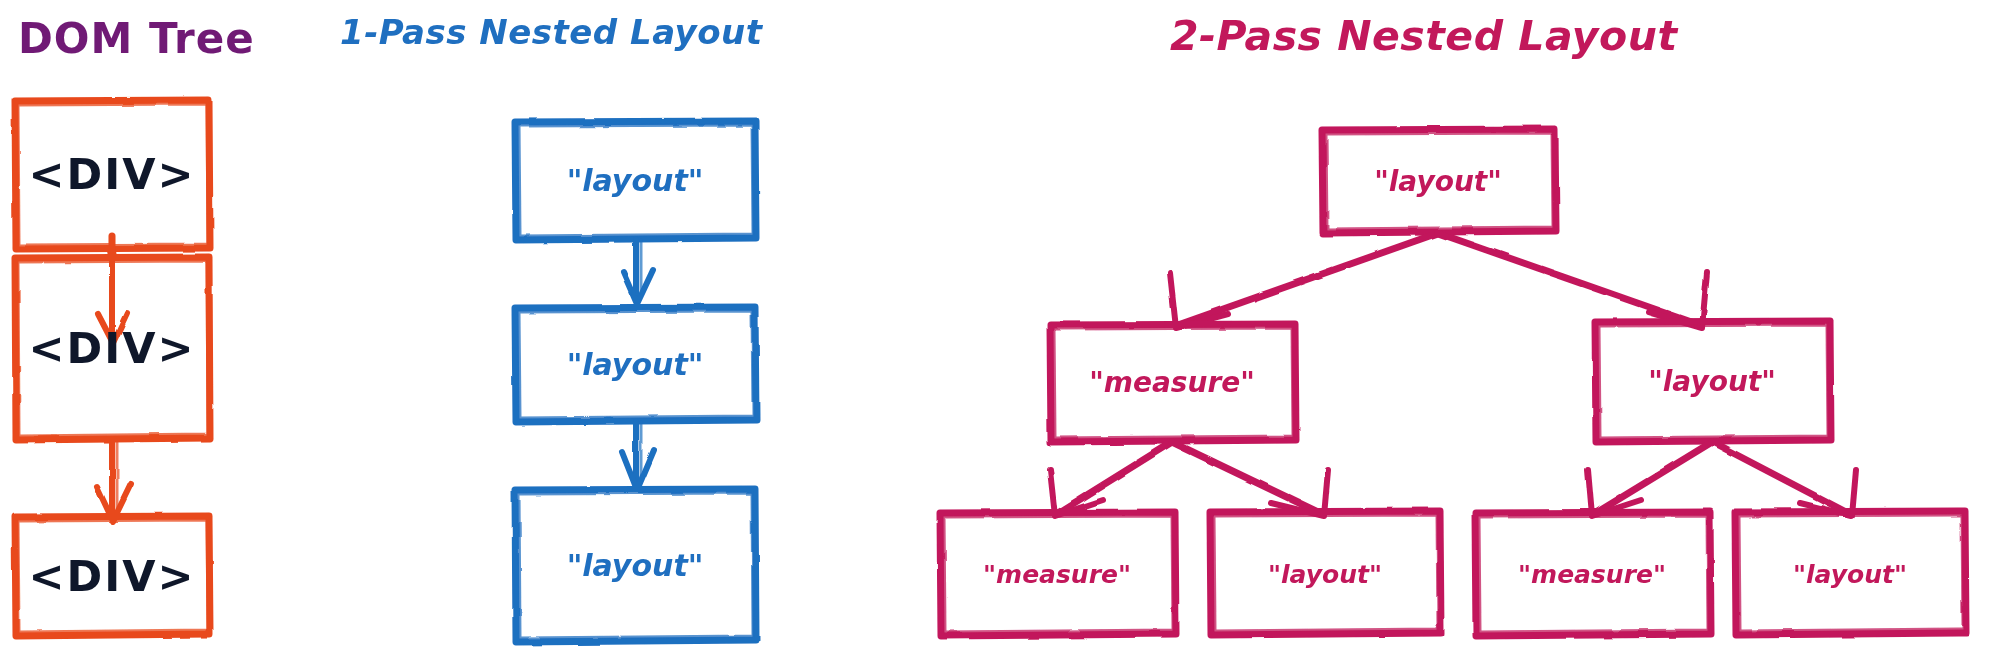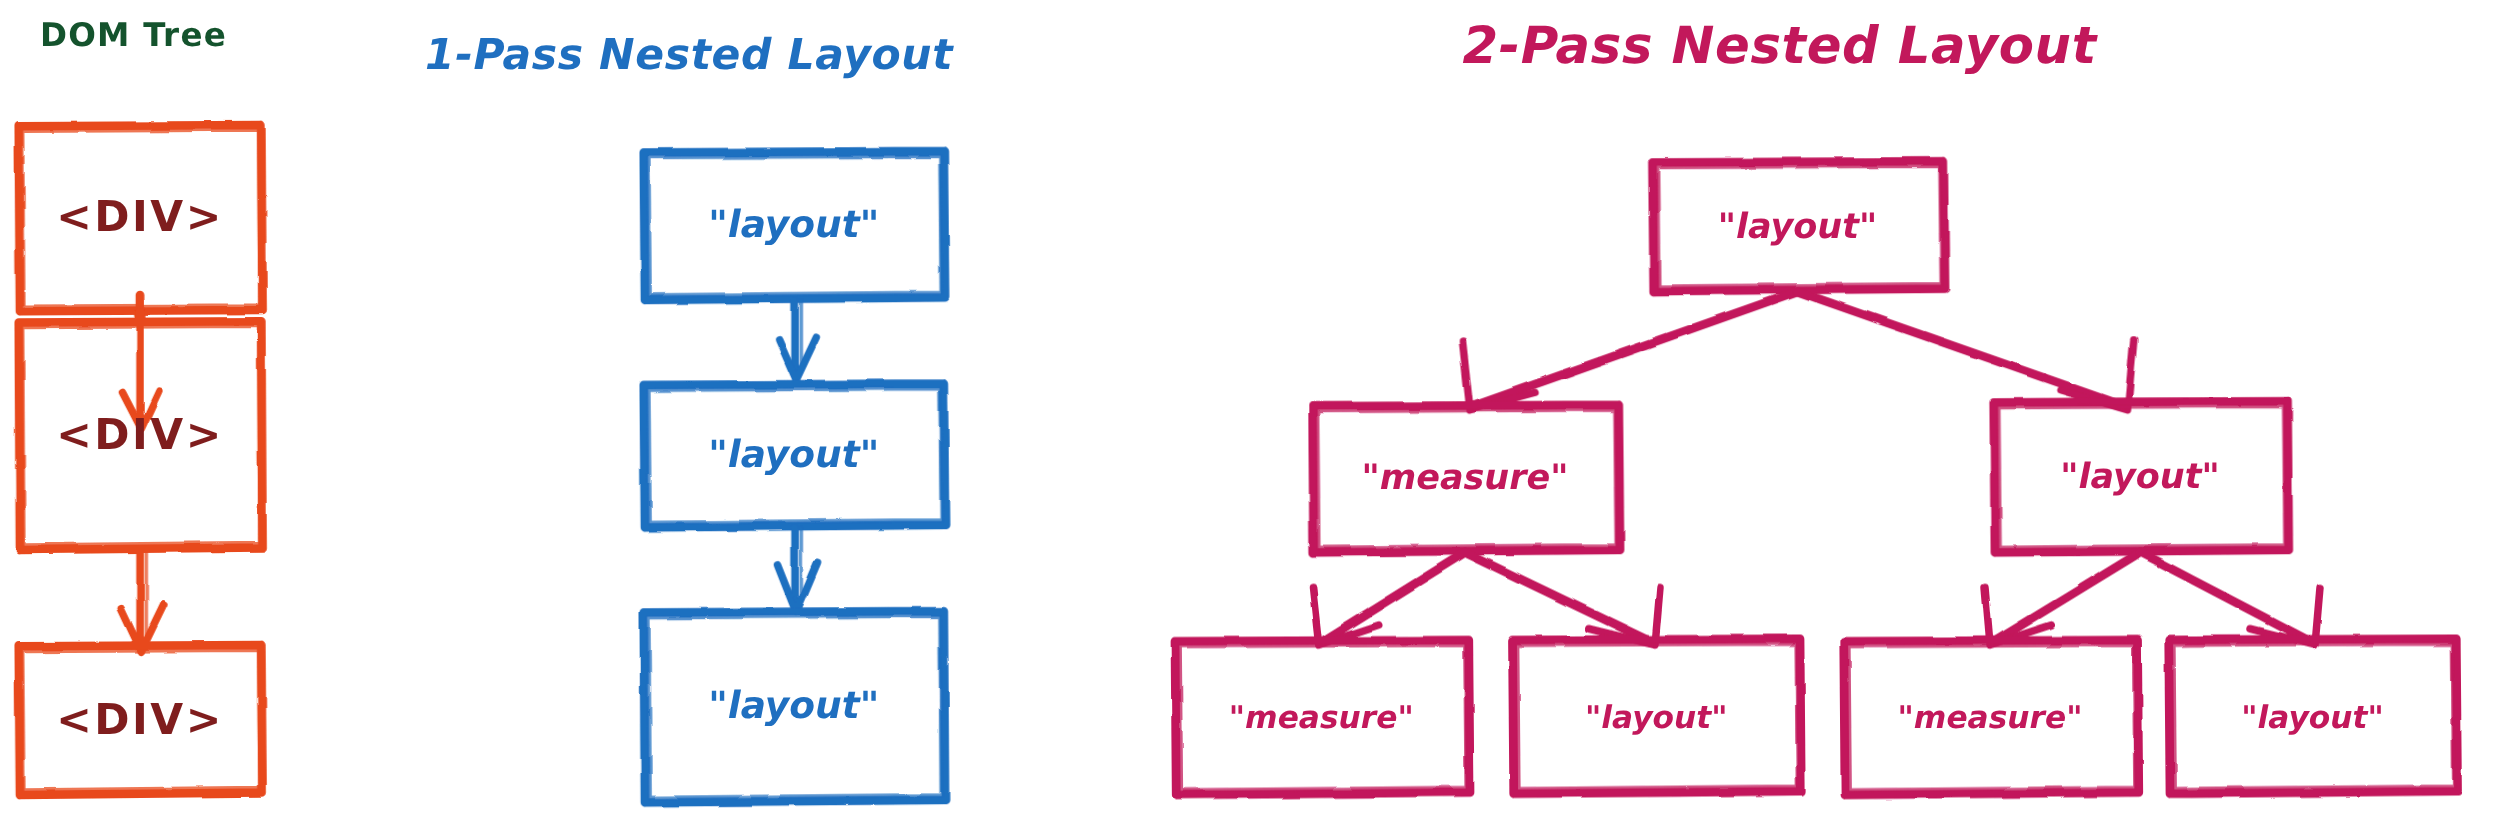--- a/index.html
+++ b/index.html
@@ -27,50 +27,50 @@
     overflow: visible;
   }
   .panel-title {
     position: absolute;
     white-space: nowrap;
     font-style: italic;
     font-weight: 700;
     letter-spacing: 0.5px;
   }
   .title-dom {
-    left: 32px;
+    left: 18px;
     top: 14px;
-    font-size: 26px;
-    color: #14532d;
+    font-size: 42px;
+    color: #701a75;
     font-style: normal;
     letter-spacing: 1px;
   }
   .title-one {
     left: 340px;
-    top: 24px;
+    top: 12px;
     font-size: 34px;
     color: #1f6fc0;
   }
   .title-two {
     left: 1170px;
     top: 12px;
     font-size: 41px;
     color: #c2185b;
   }
   .node-label {
     position: absolute;
     white-space: nowrap;
     transform: translate(-50%, -50%);
     font-style: italic;
     font-weight: 700;
     pointer-events: none;
   }
   .lbl-orange {
-    color: #7f1d1d;
-    font-size: 34px;
+    color: #0f172a;
+    font-size: 43px;
     font-style: normal;
     letter-spacing: 2px;
   }
   .lbl-blue {
     color: #1f6fc0;
     font-size: 30px;
   }
   .lbl-crimson {
     color: #c2185b;
     font-size: 28px;

